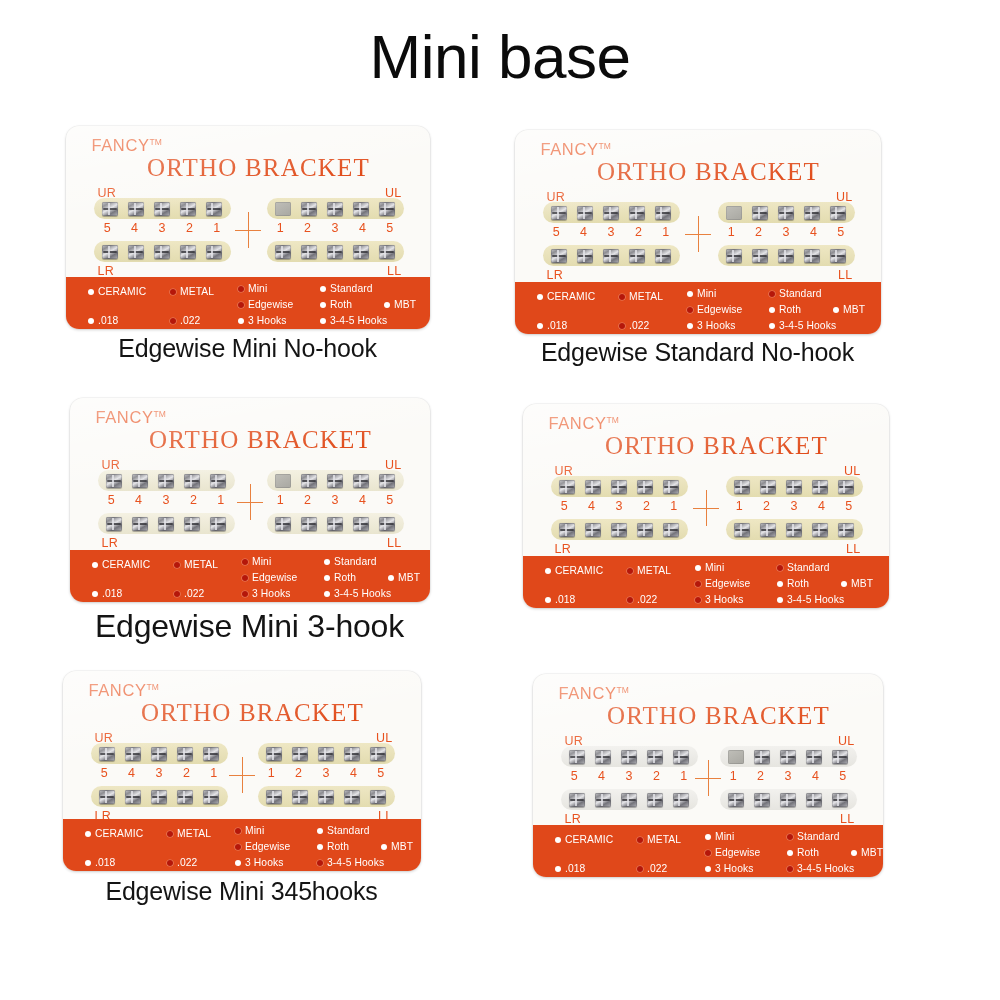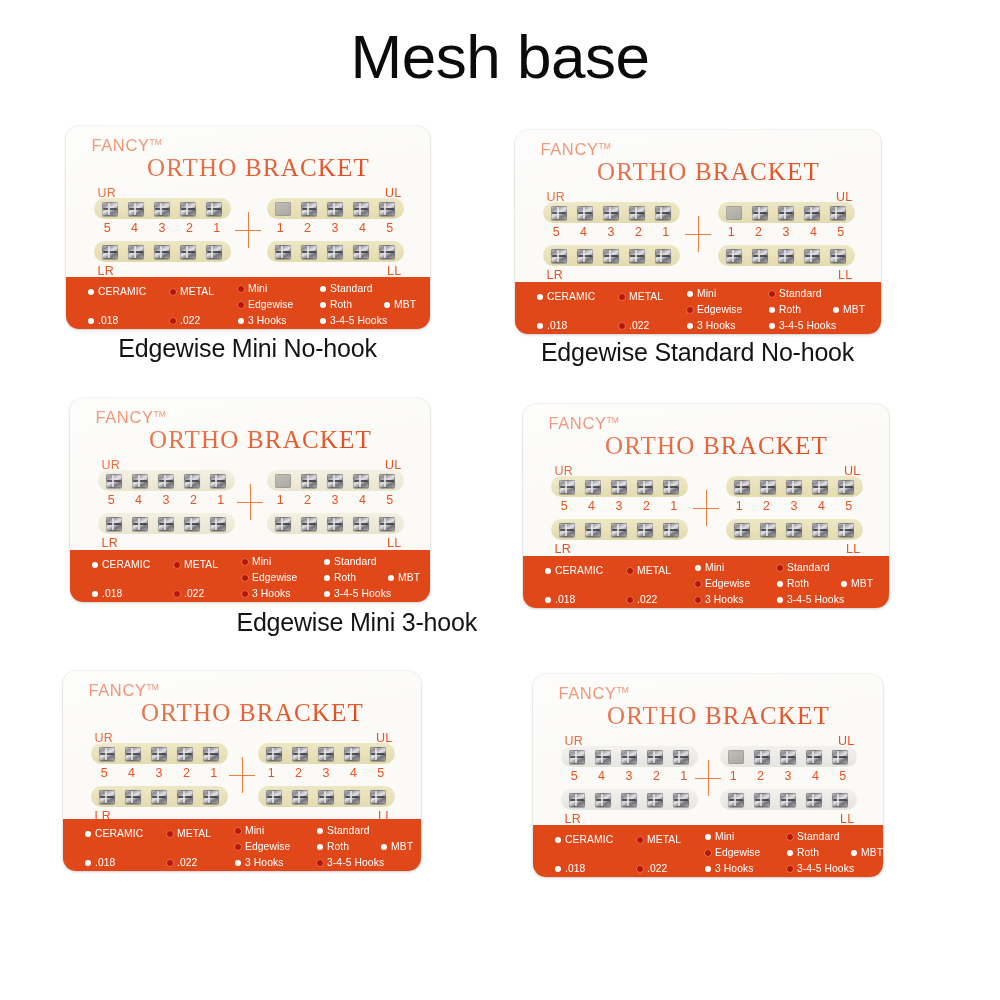--- a/index.html
+++ b/index.html
@@ -252,28 +252,28 @@
     top:214px;
     text-align:center;
     font-family:"Liberation Sans", sans-serif;
     font-size:25px;
     font-weight:400;
     color:#141414;
     letter-spacing:-.2px;
     white-space:nowrap;
   }
   .cell.c2 .caption,
-  .cell.c3 .caption{ top:216px; font-size:25px;text-align:right; }
+  .cell.c3 .caption{ top:216px; font-size:32px; }
   .cell.c4 .caption,
   .cell.c5 .caption{ top:212px; font-size:25px; }
 </style>
 </head>
 <body>
 
-<div class="page-title">Mesh base</div>
+<div class="page-title">Mini base</div>
 
 <div class="grid">
     <div class="cell c1">
       <div class="card">
         <div class="brand"><span>FANCY</span><span class="tm">TM</span></div>
         <div class="cardtitle">ORTHO BRACKET</div>
         <div class="qlabel q-ur">UR</div>
         <div class="qlabel q-ul">UL</div>
         <div class="qlabel q-lr">LR</div>
         <div class="qlabel q-ll">LL</div>
@@ -784,20 +784,21 @@
               <span class="dot"></span>
               <span class="lbl">MBT</span>
             </div>
             <div class="opt o-345">
               <span class="dot marked"></span>
               <span class="lbl">3-4-5  Hooks</span>
             </div>
           </div>
         </div>
       </div>
+      <div class="caption">Edgewise Mini 345hooks</div>
     </div>
     <div class="cell c5">
       <div class="card">
         <div class="brand"><span>FANCY</span><span class="tm">TM</span></div>
         <div class="cardtitle">ORTHO BRACKET</div>
         <div class="qlabel q-ur">UR</div>
         <div class="qlabel q-ul">UL</div>
         <div class="qlabel q-lr">LR</div>
         <div class="qlabel q-ll">LL</div>
         <div class="cross">

